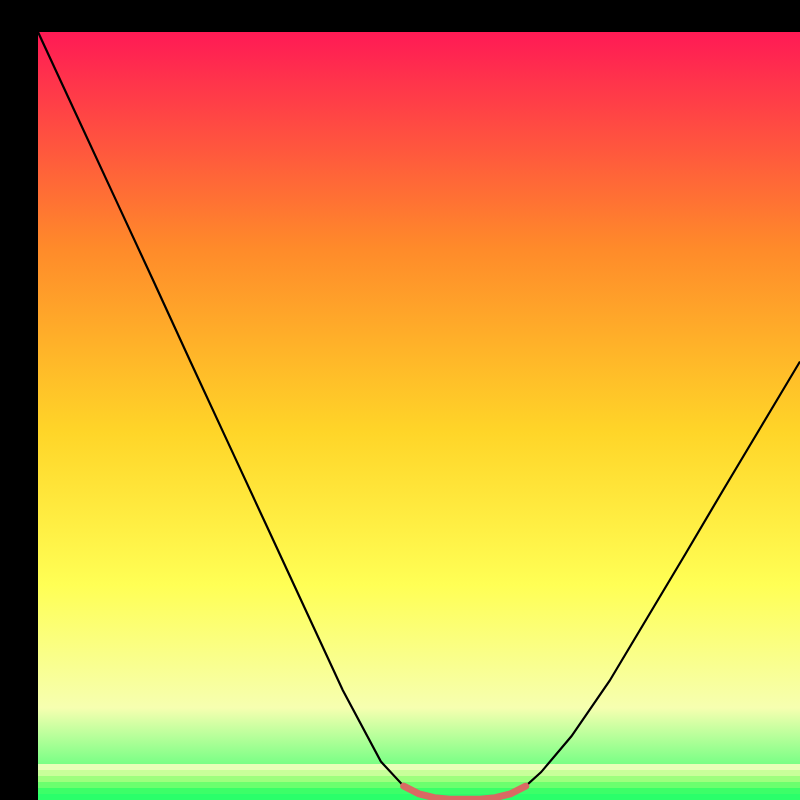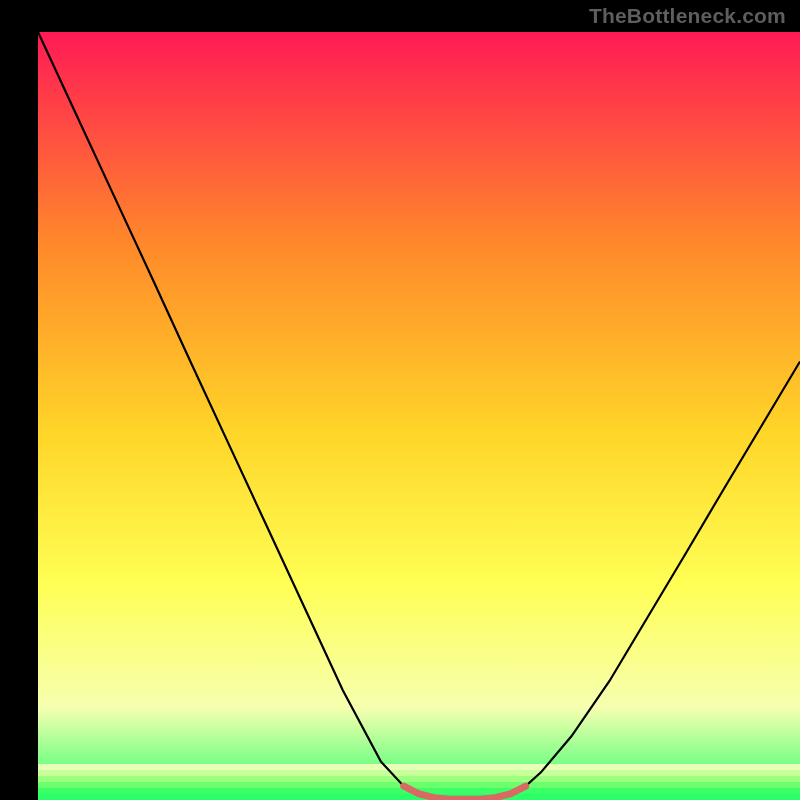--- a/index.html
+++ b/index.html
@@ -30,21 +30,20 @@
   svg {
     position: absolute;
     top: 0;
     left: 0;
   }
 </style>
 </head>
 <body>
 <div class="frame">
 
-<div class="watermark">TheBottleneck.com</div>
 
 <svg id="plot" width="800" height="800" viewBox="0 0 800 800">
   <defs>
     <linearGradient id="bg-grad" x1="0" y1="0" x2="0" y2="1">
           <stop offset="0%" stop-color="#ff1a55"></stop>
           <stop offset="28.000000000000004%" stop-color="#ff8a2a"></stop>
           <stop offset="52%" stop-color="#ffd528"></stop>
           <stop offset="72%" stop-color="#ffff55"></stop>
           <stop offset="88%" stop-color="#f6ffb0"></stop>
           <stop offset="100%" stop-color="#2aff6a"></stop>

